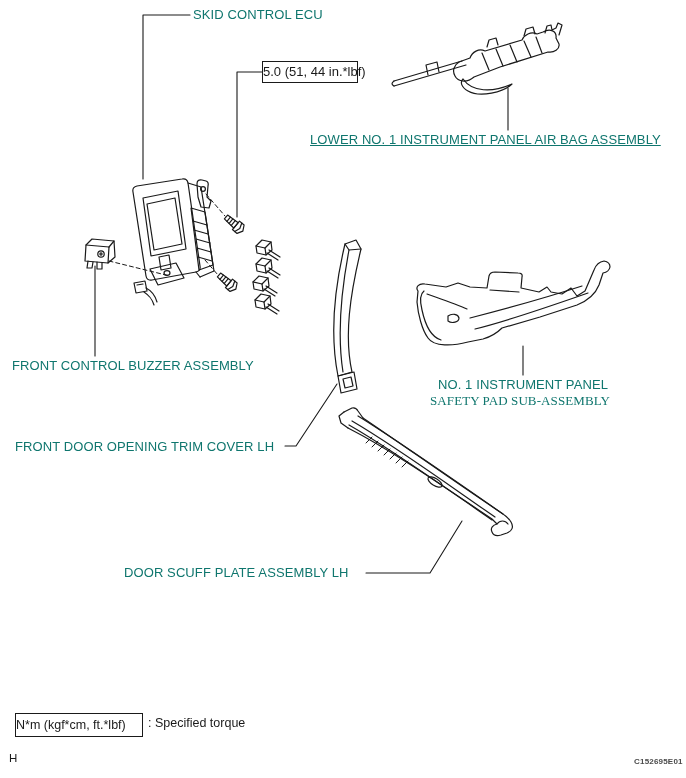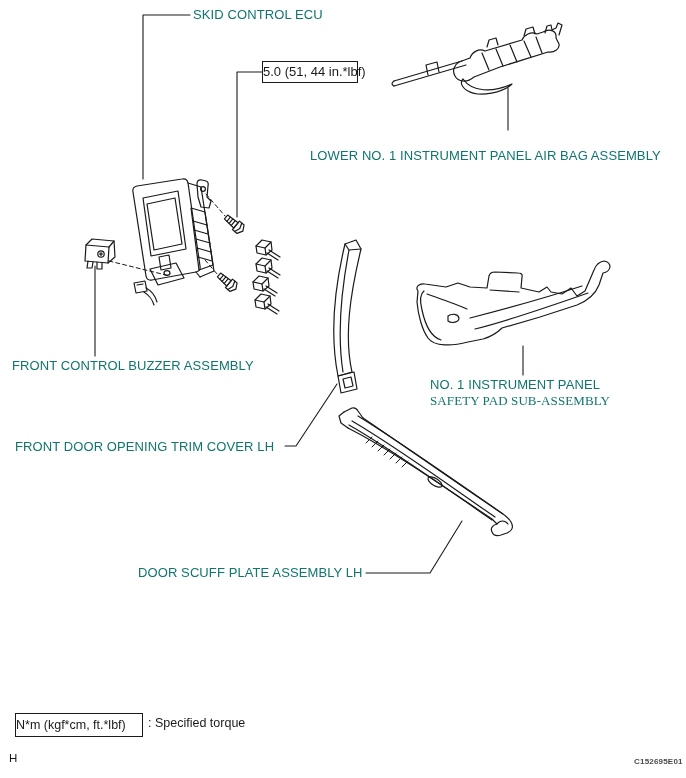--- a/index.html
+++ b/index.html
@@ -2,27 +2,27 @@
 <html><head>
 <meta charset="utf-8">
 <style>
   html,body{margin:0;padding:0;background:#fff;}
   #page{position:relative;width:686px;height:778px;background:#fff;overflow:hidden;
         font-family:"Liberation Sans", sans-serif;color:#1a1a1a;}
   #art{position:absolute;left:0;top:0;}
   .callout{position:absolute;font-size:13px;line-height:15px;white-space:nowrap;
            letter-spacing:.1px;color:#0f766e;}
   .lbl-ecu{left:193px;top:7px;}
-  .lbl-airbag{left:310px;top:148px;}
+  .lbl-airbag{left:310px;top:132px;text-decoration:underline;}
   .lbl-buzzer{left:12px;top:358px;}
   .lbl-pad{left:430px;top:377px;line-height:16px;white-space:nowrap;}
-  .lbl-pad .l1{display:block;margin-left:0;}
+  .lbl-pad .l1{display:block;margin-left:8px;}
   .lbl-pad .l2{display:block;font-family:Liberation Serif, serif;}
   .lbl-trim{left:15px;top:439px;}
-  .lbl-scuff{left:138px;top:565px;text-align:right;}
+  .lbl-scuff{left:124px;top:565px;text-align:right;}
   .torque-box{position:absolute;left:262px;top:61px;width:94px;height:20px;
               border:1.6px solid #1a1a1a;font-size:13px;line-height:20px;
               text-align:center;white-space:nowrap;}
   .legend-box{position:absolute;left:15px;top:713px;width:126px;height:22px;
               border:1.6px solid #1a1a1a;font-size:12.5px;line-height:22px;
               text-align:left;white-space:nowrap;}
   .legend-meaning{position:absolute;left:148px;top:716px;font-size:12.5px;white-space:nowrap;}
   .page-marker{position:absolute;left:9px;top:752px;font-size:11.5px;}
   .figure-code{position:absolute;left:634px;top:757px;font-size:8px;font-weight:700;
                color:#4a4a4a;letter-spacing:.2px;}

